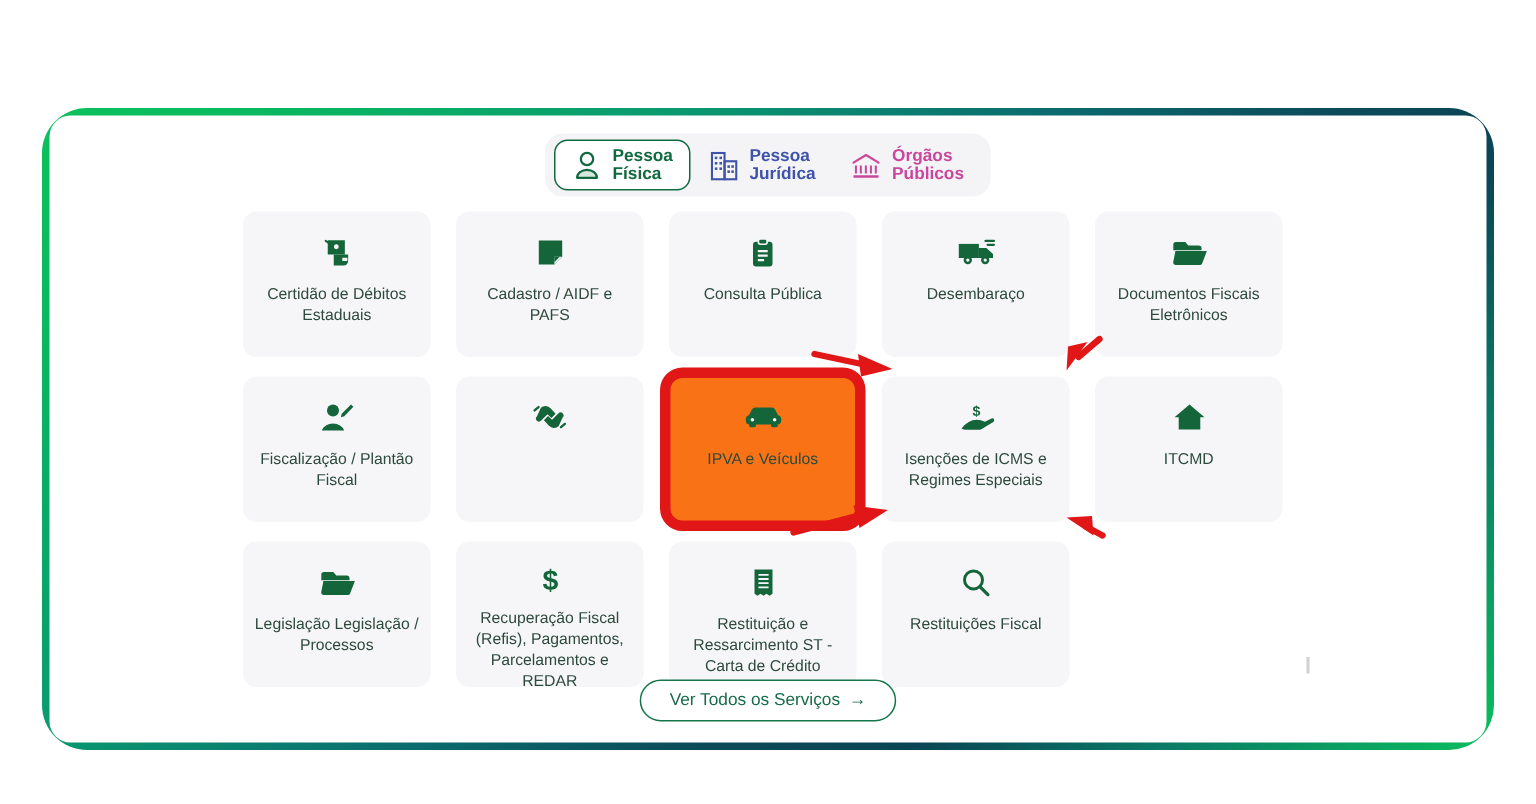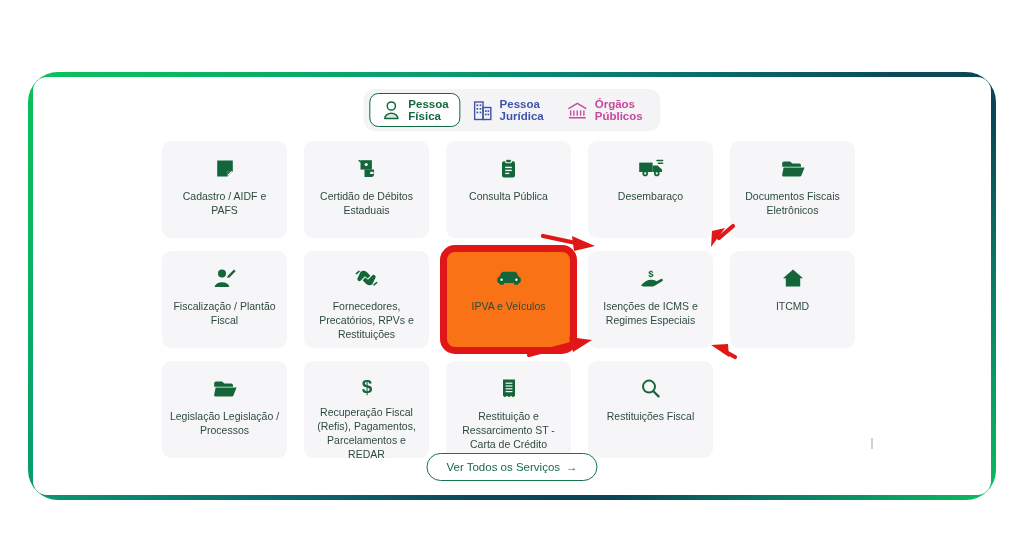--- a/index.html
+++ b/index.html
@@ -232,41 +232,41 @@
         <span class="tab-lbl">Órgãos
 Públicos</span>
       </div>
 
     </div>
 
     <div id="grid">
 
       <div class="card">
         <span class="card-ico">
-          <svg width="20" height="21" viewBox="0 0 20 21">
-            <path d="M2.2 2.4 h15.6 v10.8 l-5.2 5.2 h-10.4 z" fill="#14663a"></path>
-            <path d="M17.8 13.2 h-5.2 v5.2 z" fill="#f6f6f8"></path>
-            <path d="M12.6 13.2 h3.6 l-3.6 3.6 z" fill="#14663a"></path>
-          </svg>
-        </span>
-        <span class="card-lbl">Cadastro / AIDF e PAFS</span>
-      </div>
-
-      <div class="card">
-        <span class="card-ico">
           <svg width="22" height="21" viewBox="0 0 22 21">
             <path d="M4.5 2.2 h11.4 v9.4 h-11.4 z" fill="#14663a"></path>
             <path d="M3.1 2.6 l1.8 1.2" stroke="#14663a" stroke-width="1.4" stroke-linecap="round"></path>
             <path d="M8.5 11.6 h9.6 v4.4 a3 3 0 0 1 -3 3 h-6.6 z" fill="#14663a"></path>
             <circle cx="10.2" cy="6.5" r="1.6" fill="#f6f6f8"></circle>
             <path d="M14.2 13.8 h3.4 v2.2 h-3.4 z" fill="#f6f6f8"></path>
           </svg>
         </span>
         <span class="card-lbl">Certidão de Débitos
 Estaduais</span>
+      </div>
+
+      <div class="card">
+        <span class="card-ico">
+          <svg width="20" height="21" viewBox="0 0 20 21">
+            <path d="M2.2 2.4 h15.6 v10.8 l-5.2 5.2 h-10.4 z" fill="#14663a"></path>
+            <path d="M17.8 13.2 h-5.2 v5.2 z" fill="#f6f6f8"></path>
+            <path d="M12.6 13.2 h3.6 l-3.6 3.6 z" fill="#14663a"></path>
+          </svg>
+        </span>
+        <span class="card-lbl">Cadastro / AIDF e PAFS</span>
       </div>
 
       <div class="card">
         <span class="card-ico">
           <svg width="17" height="21" viewBox="0 0 17 21">
             <rect x="2" y="3.2" width="13" height="16.4" rx="2" fill="#14663a"></rect>
             <rect x="5.6" y="1.2" width="5.8" height="3.6" rx="1.3" fill="#14663a" stroke="#f6f6f8" stroke-width="1.1"></rect>
             <line x1="5.2" y1="9.4" x2="11.8" y2="9.4" stroke="#f6f6f8" stroke-width="1.4"></line>
             <line x1="5.2" y1="12.4" x2="11.8" y2="12.4" stroke="#f6f6f8" stroke-width="1.4"></line>
             <line x1="5.2" y1="15.4" x2="9.4" y2="15.4" stroke="#f6f6f8" stroke-width="1.4"></line>
@@ -316,23 +316,20 @@
 
       <div class="card">
         <span class="card-ico">
           <svg width="25" height="20" viewBox="0 0 25 20">
             <path d="M6.6 3.8 a4.6 4.6 0 0 1 6.4 0.4 l3.4 3.6 -2.8 2.8 -2.6 -2.4 -4.2 4.2 a2 2 0 0 1 -2.9 -2.8 z" fill="#14663a"></path>
             <path d="M18.4 16.2 a4.6 4.6 0 0 1 -6.4 -0.4 l-3.4 -3.6 2.8 -2.8 2.6 2.4 4.2 -4.2 a2 2 0 0 1 2.9 2.8 z" fill="#14663a"></path>
             <path d="M2.4 5.6 l2.6 -2.2" stroke="#14663a" stroke-width="1.6" stroke-linecap="round"></path>
             <path d="M22.6 14.6 l-2.6 2.2" stroke="#14663a" stroke-width="1.6" stroke-linecap="round"></path>
           </svg>
         </span>
-        <span class="card-lbl">Fornecedores,
-Precatórios, RPVs e
-Restituições</span>
       </div>
 
       <div class="card is-highlighted">
         <span class="card-ico">
           <svg width="26" height="18" viewBox="0 0 26 18">
             <path d="M3 8.4 l2.2 -4.3 a2.6 2.6 0 0 1 2.3 -1.4 h11 a2.6 2.6 0 0 1 2.3 1.4 l2.2 4.3 z" fill="#14663a"></path>
             <rect x="1.2" y="7.8" width="23.6" height="6.2" rx="2.6" fill="#14663a"></rect>
             <rect x="3.4" y="13.2" width="4.6" height="2.6" rx="1.1" fill="#14663a"></rect>
             <rect x="18" y="13.2" width="4.6" height="2.6" rx="1.1" fill="#14663a"></rect>
             <circle cx="5.6" cy="10.8" r="1.2" fill="#f6f6f8"></circle>

